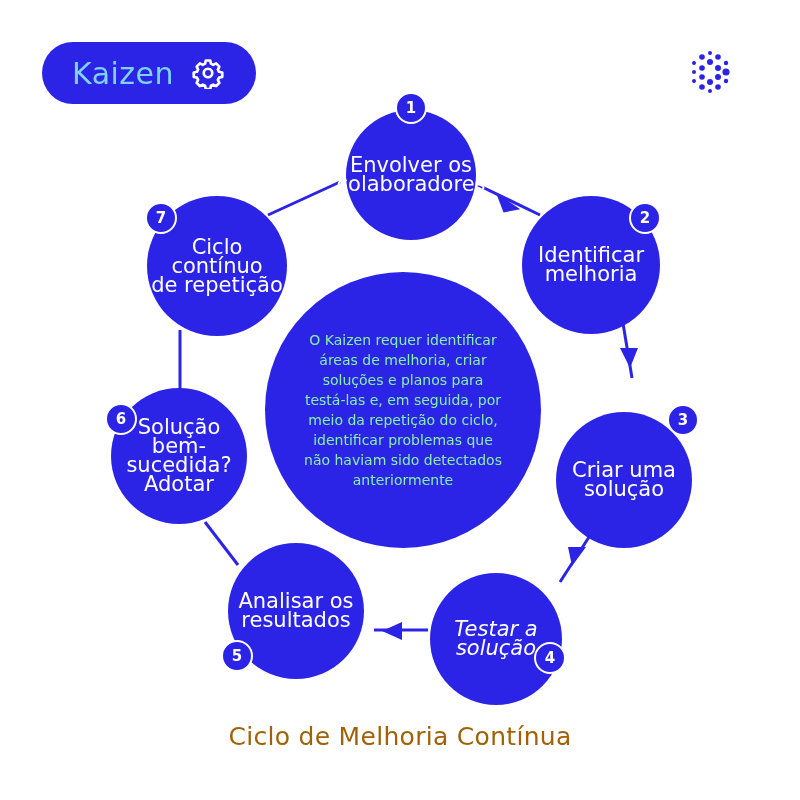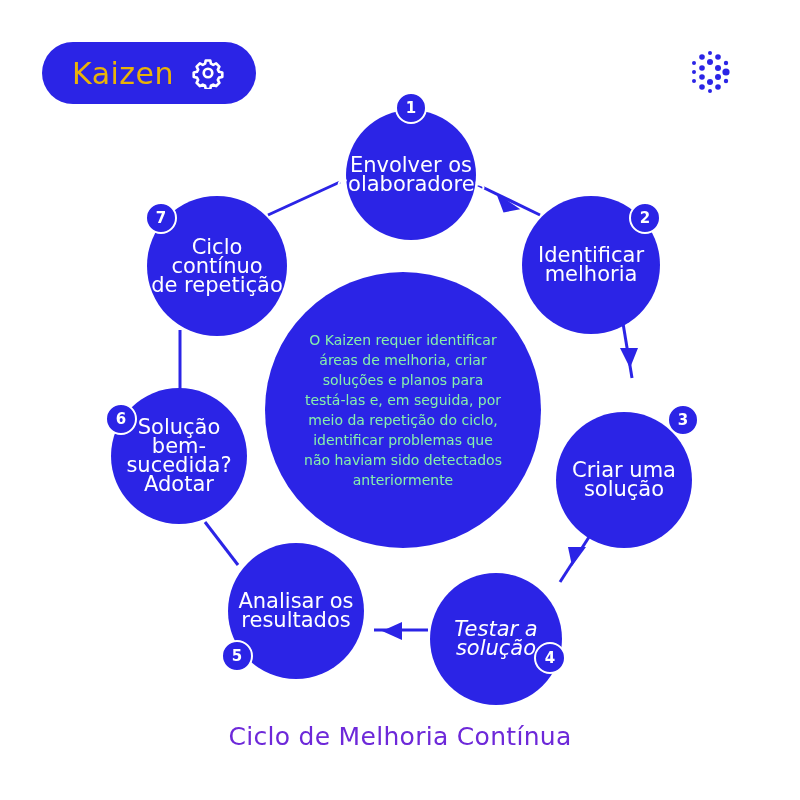--- a/index.html
+++ b/index.html
@@ -1,20 +1,20 @@
 <!DOCTYPE html>
 <html><head>
   <meta charset="utf-8">
   <style>
     html, body { margin: 0; padding: 0; background: #ffffff; }
     body { width: 800px; height: 800px; position: relative; overflow: hidden; font-family: "DejaVu Sans", sans-serif; }
     .badge-pill {
       position: absolute; left: 42px; top: 42px; width: 214px; height: 62px;
       background: #2b24e6; border-radius: 31px; display: flex; align-items: center;
-      box-sizing: border-box; padding-left: 30px; color: #eab308;
+      box-sizing: border-box; padding-left: 30px; color: #7dd3fc;
     }
     .badge-pill .title { font-size: 30px; font-weight: 500; letter-spacing: 0.5px; }
     .badge-pill .gear { margin-left: 18px; width: 32px; height: 32px; }
     .dots { position: absolute; left: 690px; top: 50px; width: 44px; height: 44px; }
     svg.ring { position: absolute; left: 0; top: 0; }
     .node {
       position: absolute; border-radius: 50%; background: #2b24e6; color: #fff;
       display: flex; align-items: center; justify-content: center; text-align: center;
       font-size: 21px; line-height: 19px; box-sizing: border-box;
     }
@@ -27,21 +27,21 @@
     }
     .center {
       position: absolute; left: 265px; top: 272px; width: 276px; height: 276px;
       border-radius: 50%; background: #2b24e6; color: #86efac;
       display: flex; align-items: center; justify-content: center; text-align: center;
       font-size: 14px; line-height: 20px; padding: 0 22px; box-sizing: border-box;
     }
     .center .text { white-space: pre-line; }
     .footer-title {
       position: absolute; left: 0; width: 800px; top: 722px; text-align: center;
-      font-size: 25px; color: #6d28d9; letter-spacing: 0.3px;
+      font-size: 25px; color: #a16207; letter-spacing: 0.3px;
     }
   </style>
 </head>
 <body>
 
 <div class="badge-pill">
   <span class="title">Kaizen</span>
   <svg class="gear" viewBox="0 0 24 24" fill="none" stroke="#fff" stroke-width="2" stroke-linejoin="round">
     <path d="M10.3 2.6h3.4l.5 2.4 1.7.9 2.2-1.1 2.4 2.4-1.1 2.2.9 1.7 2.4.5v3.4l-2.4.5-.9 1.7 1.1 2.2-2.4 2.4-2.2-1.1-1.7.9-.5 2.4h-3.4l-.5-2.4-1.7-.9-2.2 1.1-2.4-2.4 1.1-2.2-.9-1.7-2.4-.5v-3.4l2.4-.5.9-1.7-1.1-2.2 2.4-2.4 2.2 1.1 1.7-.9z"></path>
     <circle cx="12" cy="12" r="3.2"></circle>

